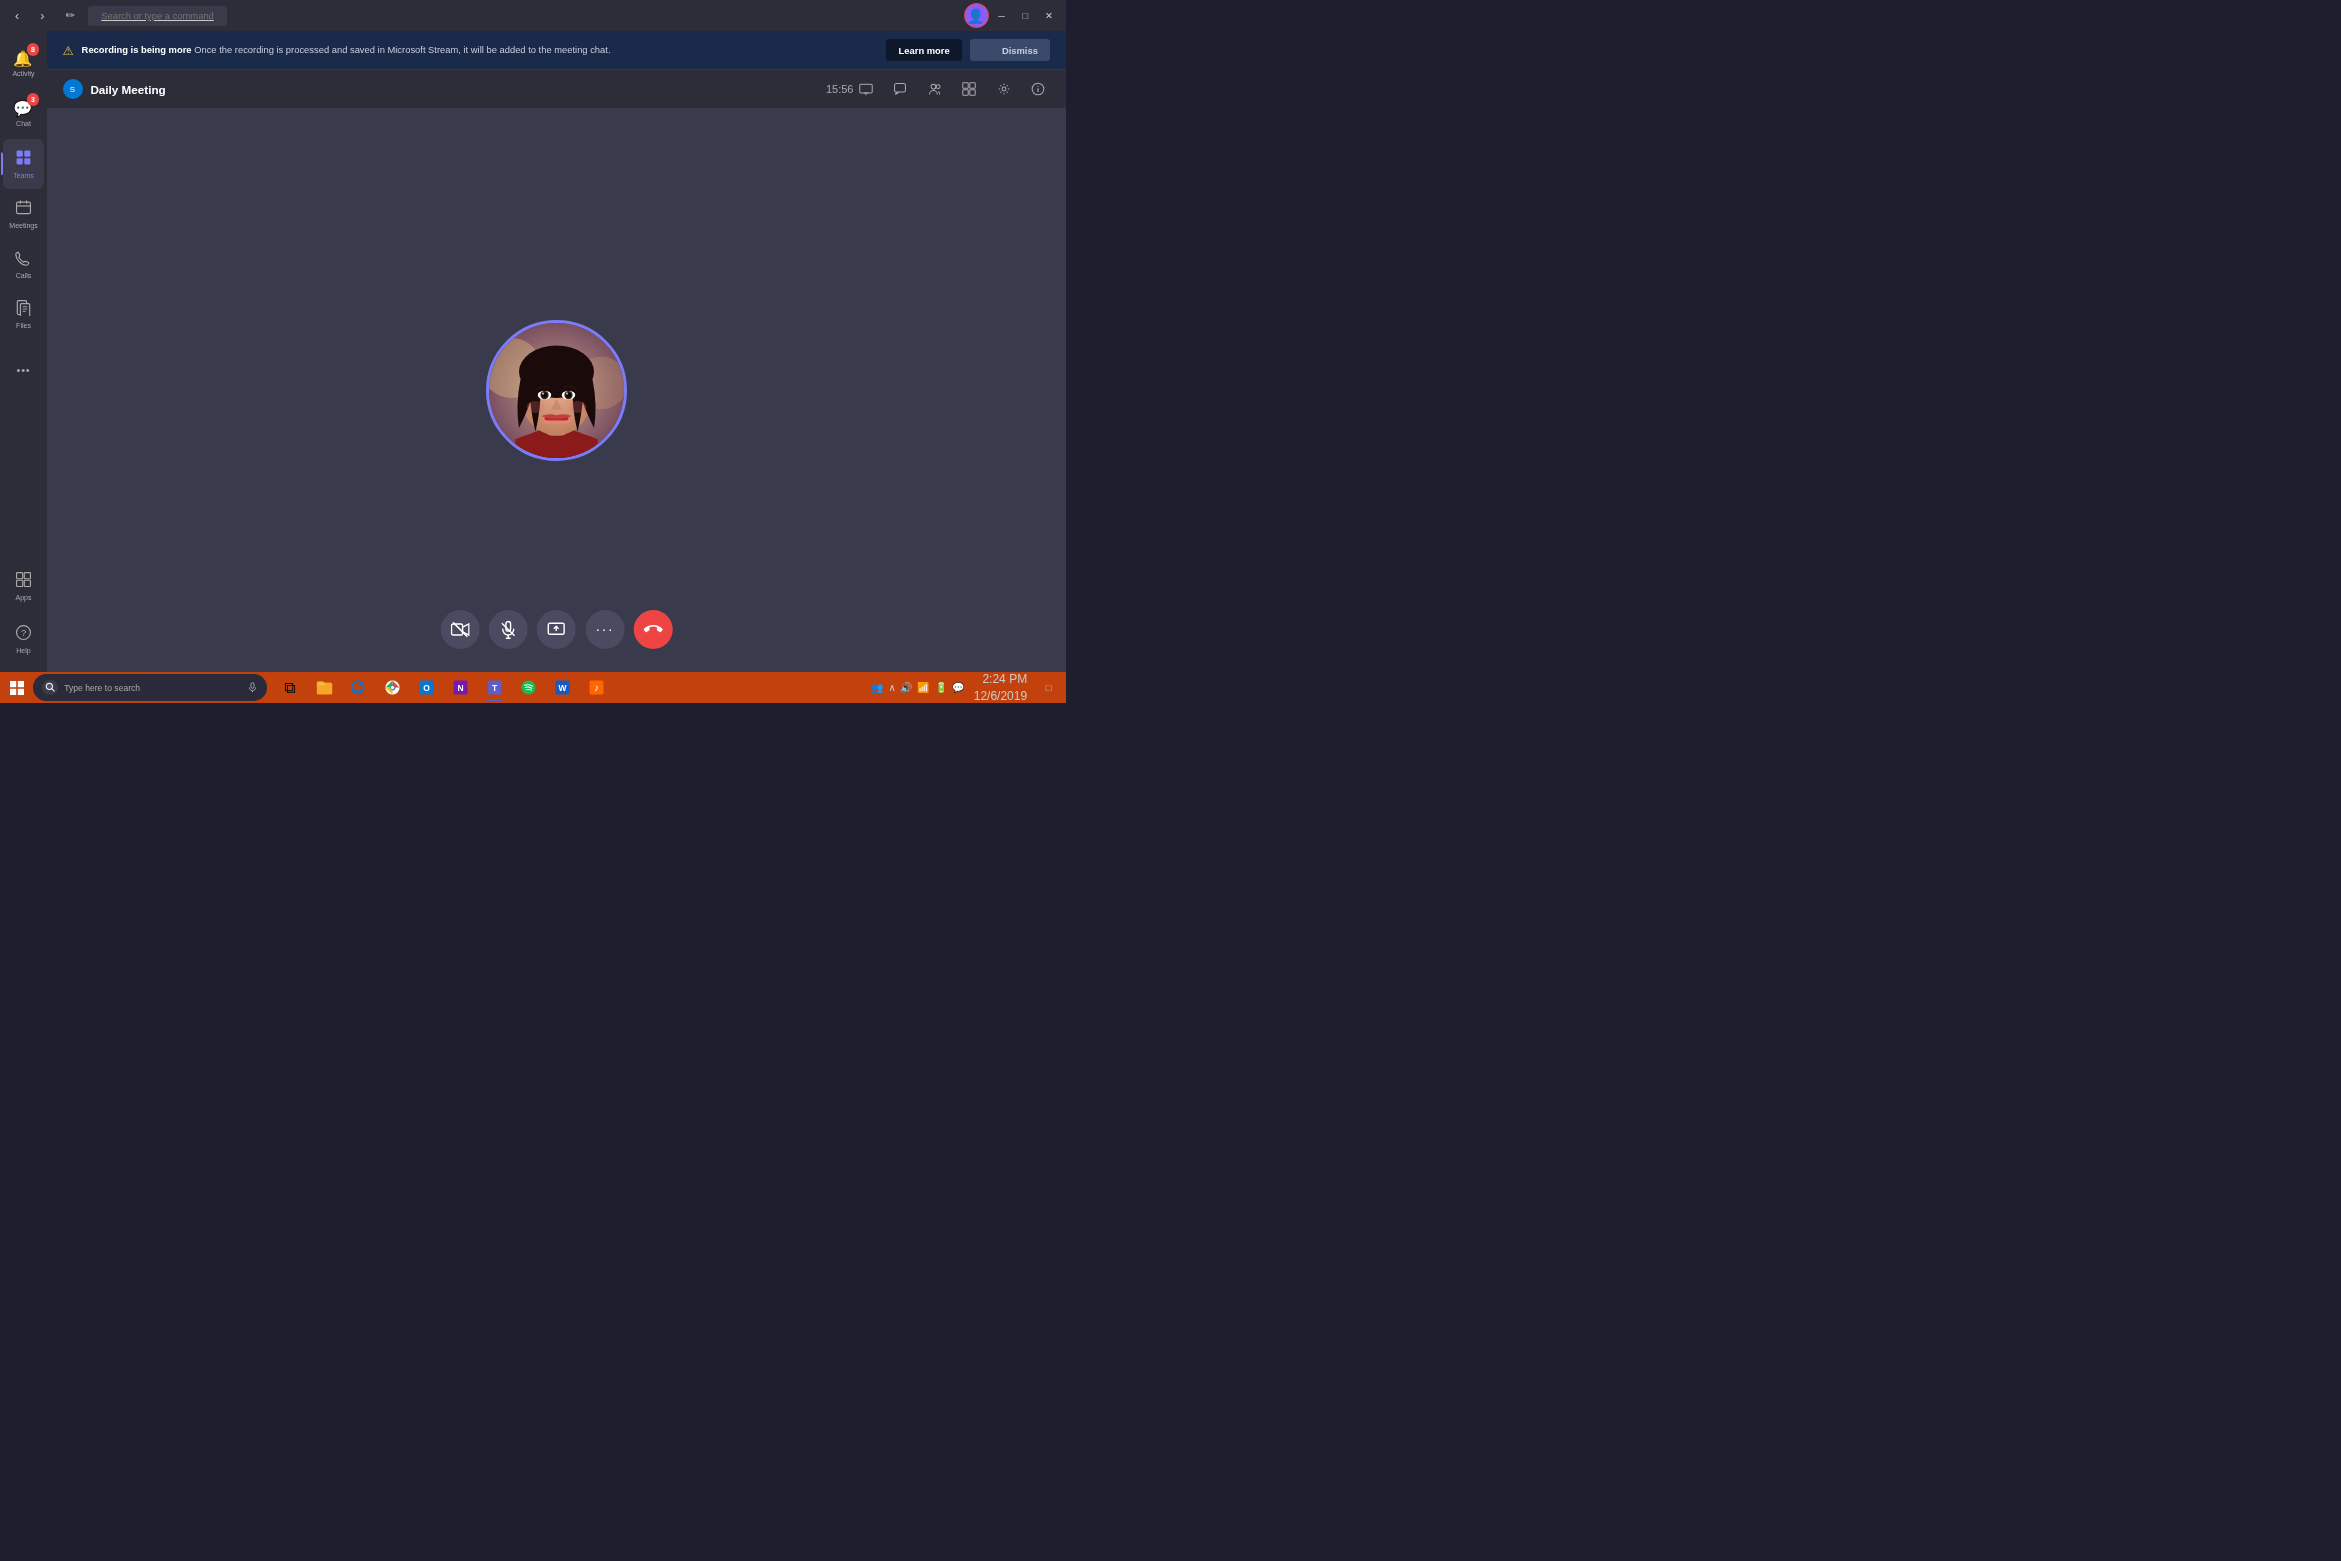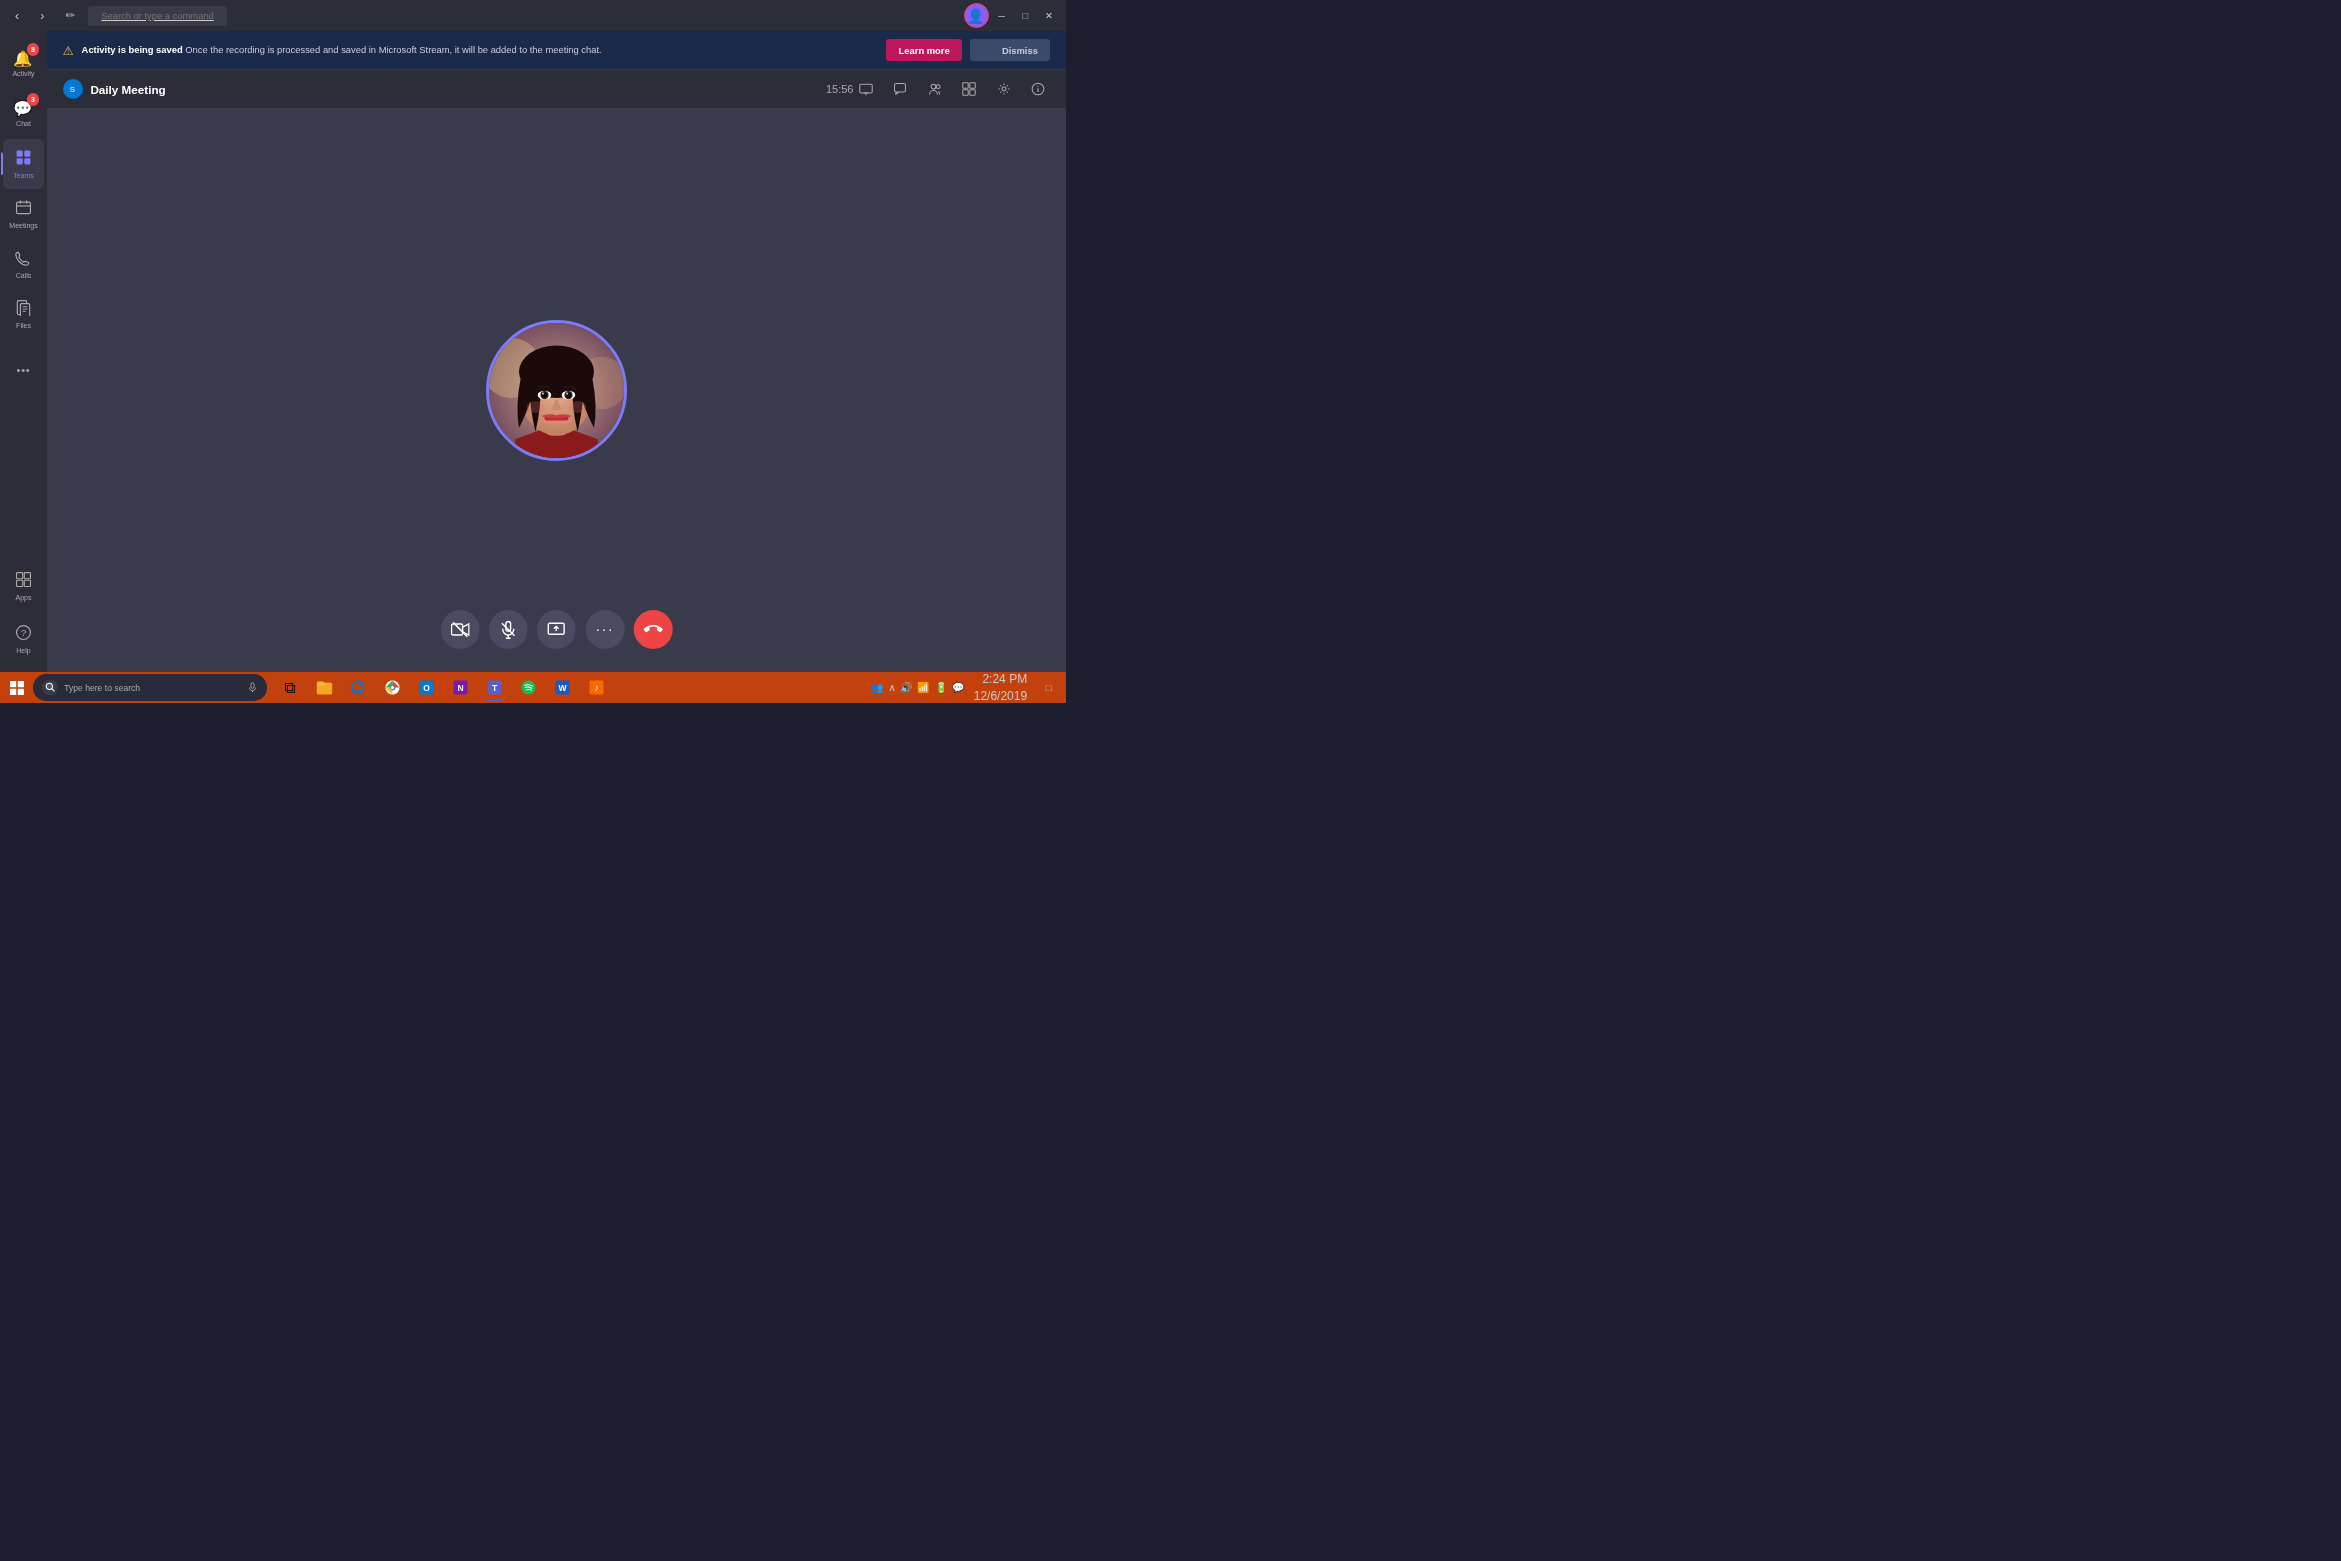--- a/index.html
+++ b/index.html
@@ -131,21 +131,21 @@
       height: 22px;
       padding: 0 12.5px;
       border-radius: 3.1px;
       border: none;
       cursor: pointer;
       font-size: 9.4px;
       font-weight: 600;
       white-space: nowrap;
     }
     .banner-btn.learn-more {
-      background: #be185d;
+      background: #0f172a;
       color: white;
     }
     .banner-btn.dismiss {
       background: #3a4a6a;
       color: #ccd;
       padding-left: 32px;
     }
 
     
     .sidebar {
@@ -526,21 +526,21 @@
         </svg>
       </span>
       <span class="sidebar-label">Help</span>
     </div>
   </div>
 </div>
 
 <div class="notification-banner">
   <span class="banner-icon">⚠</span>
   <span class="banner-text">
-    <strong>Activity is being saved</strong>
+    <strong>Recording is being more</strong>
     <span> Once the recording is processed and saved in Microsoft Stream, it will be added to the meeting chat.</span>
   </span>
   <button class="banner-btn learn-more">Learn more</button>
   <button class="banner-btn dismiss">Dismiss</button>
 </div>
 
 <div class="meeting-container">
 
   <div class="meeting-header">
     <div class="meeting-title-group">

